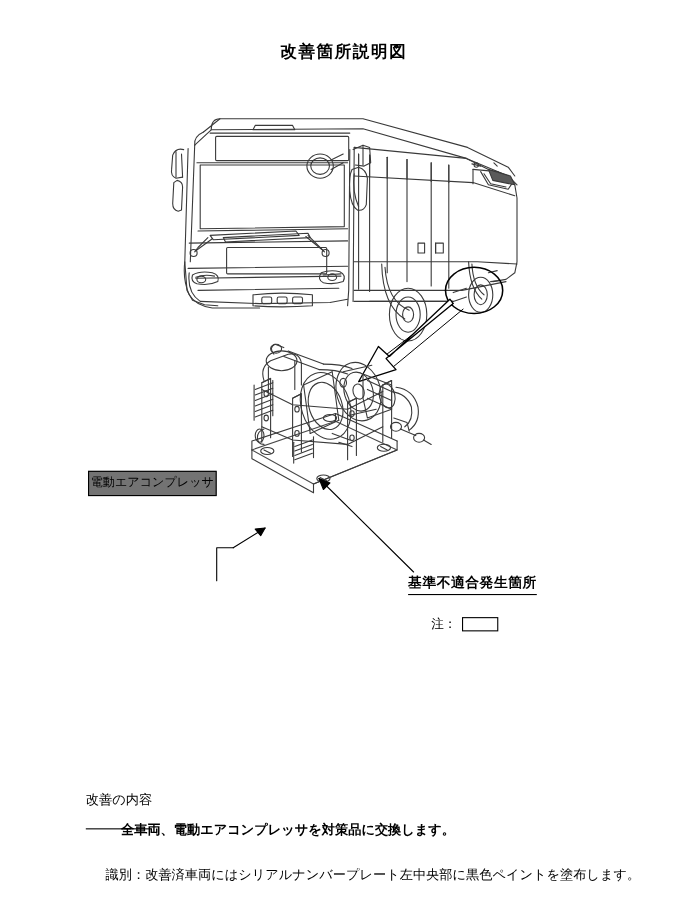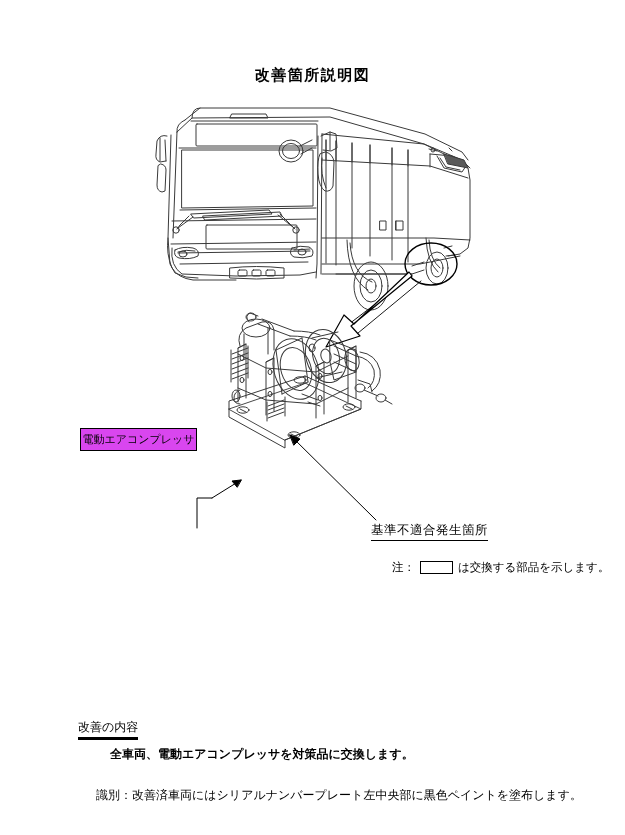--- a/index.html
+++ b/index.html
@@ -20,21 +20,20 @@
   
   #doc-title {
     position: absolute;
     left: 0;
     top: 38px;
     width: 625px;
     text-align: center;
     font-size: 15px;
     font-weight: bold;
     letter-spacing: 1.5px;
-    margin-top: 28px;
   }
 
   
   #figure-area {
     position: absolute;
     left: 0;
     top: 88px;
     width: 625px;
     height: 500px;
   }
@@ -46,31 +45,31 @@
     left: 80px;
     top: 428px;
     width: 117px;
     height: 23px;
     border: 1px solid #000;
     box-sizing: border-box;
     font-size: 11px;
     line-height: 21px;
     text-align: center;
     white-space: nowrap;
-    background: #d946ef;
+    background: #737373;
     letter-spacing: 0px;
   }
 
   
   #label-defect {
     position: absolute;
     left: 371px;
     top: 522px;
     font-size: 12.5px;
-    font-weight: normal;
+    font-weight: bold;
     white-space: nowrap;
     border-bottom: 1px solid #000;
     padding-bottom: 1px;
     letter-spacing: 0.5px;
   }
 
   
   #note-line {
     position: absolute;
     left: 392px;
@@ -112,22 +111,22 @@
     text-align: justify;
     text-indent: 14px;
   }
 
   
   #improve-heading {
     position: absolute;
     left: 78px;
     top: 719px;
     font-size: 12px;
-    border-bottom: 3px solid #000000;
-    padding-bottom: 1px;
+    border-bottom: 1px solid #000000;
+    padding-bottom: 17px;
     white-space: nowrap;
   }
   #improve-body {
     position: absolute;
     left: 110px;
     top: 746px;
     font-size: 12px;
     white-space: nowrap;
     font-weight: bold;
   }
@@ -398,21 +397,20 @@
     </svg>
   </div>
 
   <div id="label-compressor">電動エアコンプレッサ</div>
 
   <div id="label-defect">基準不適合発生箇所</div>
 
   <div id="note-line">
     <span>注：</span>
     <span id="note-box"></span>
-    <span>は交換する部品を示します。</span>
   </div>
 
 
   <div id="improve-heading">改善の内容</div>
   <div id="improve-body">全車両、電動エアコンプレッサを対策品に交換します。</div>
 
   <div id="identify-line">識別：改善済車両にはシリアルナンバープレート左中央部に黒色ペイントを塗布します。</div>
 
 </div>
 

